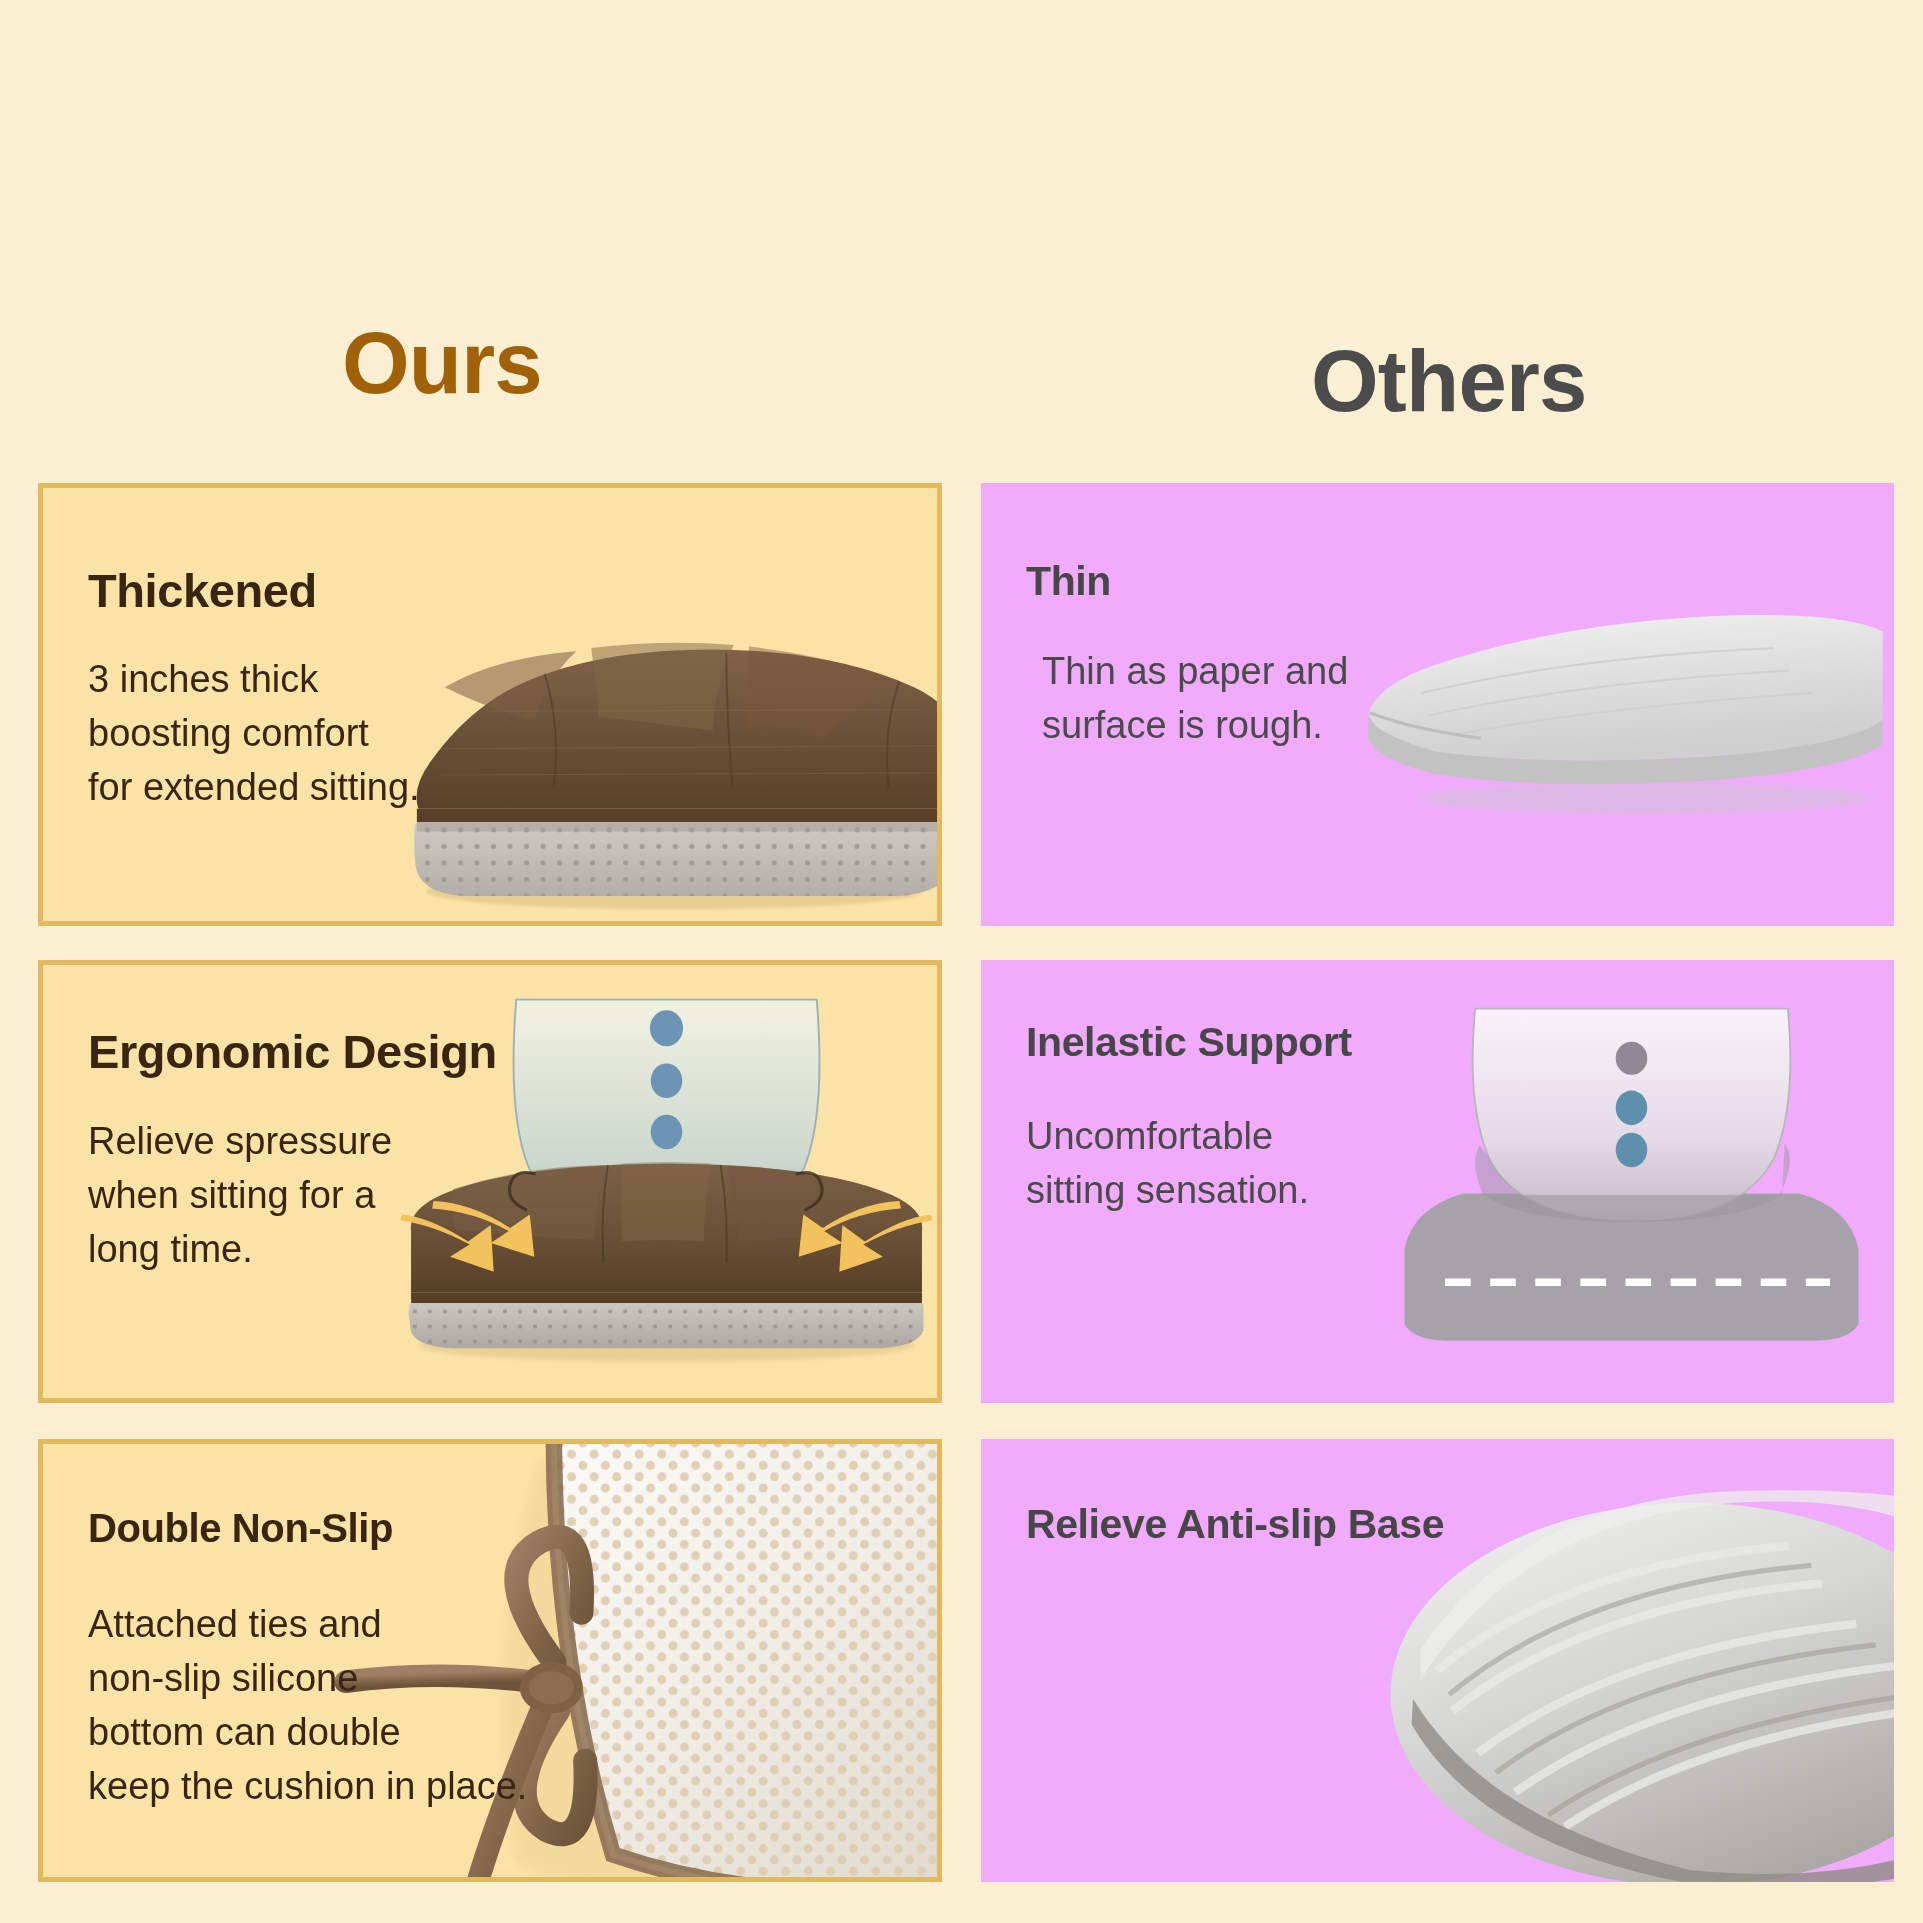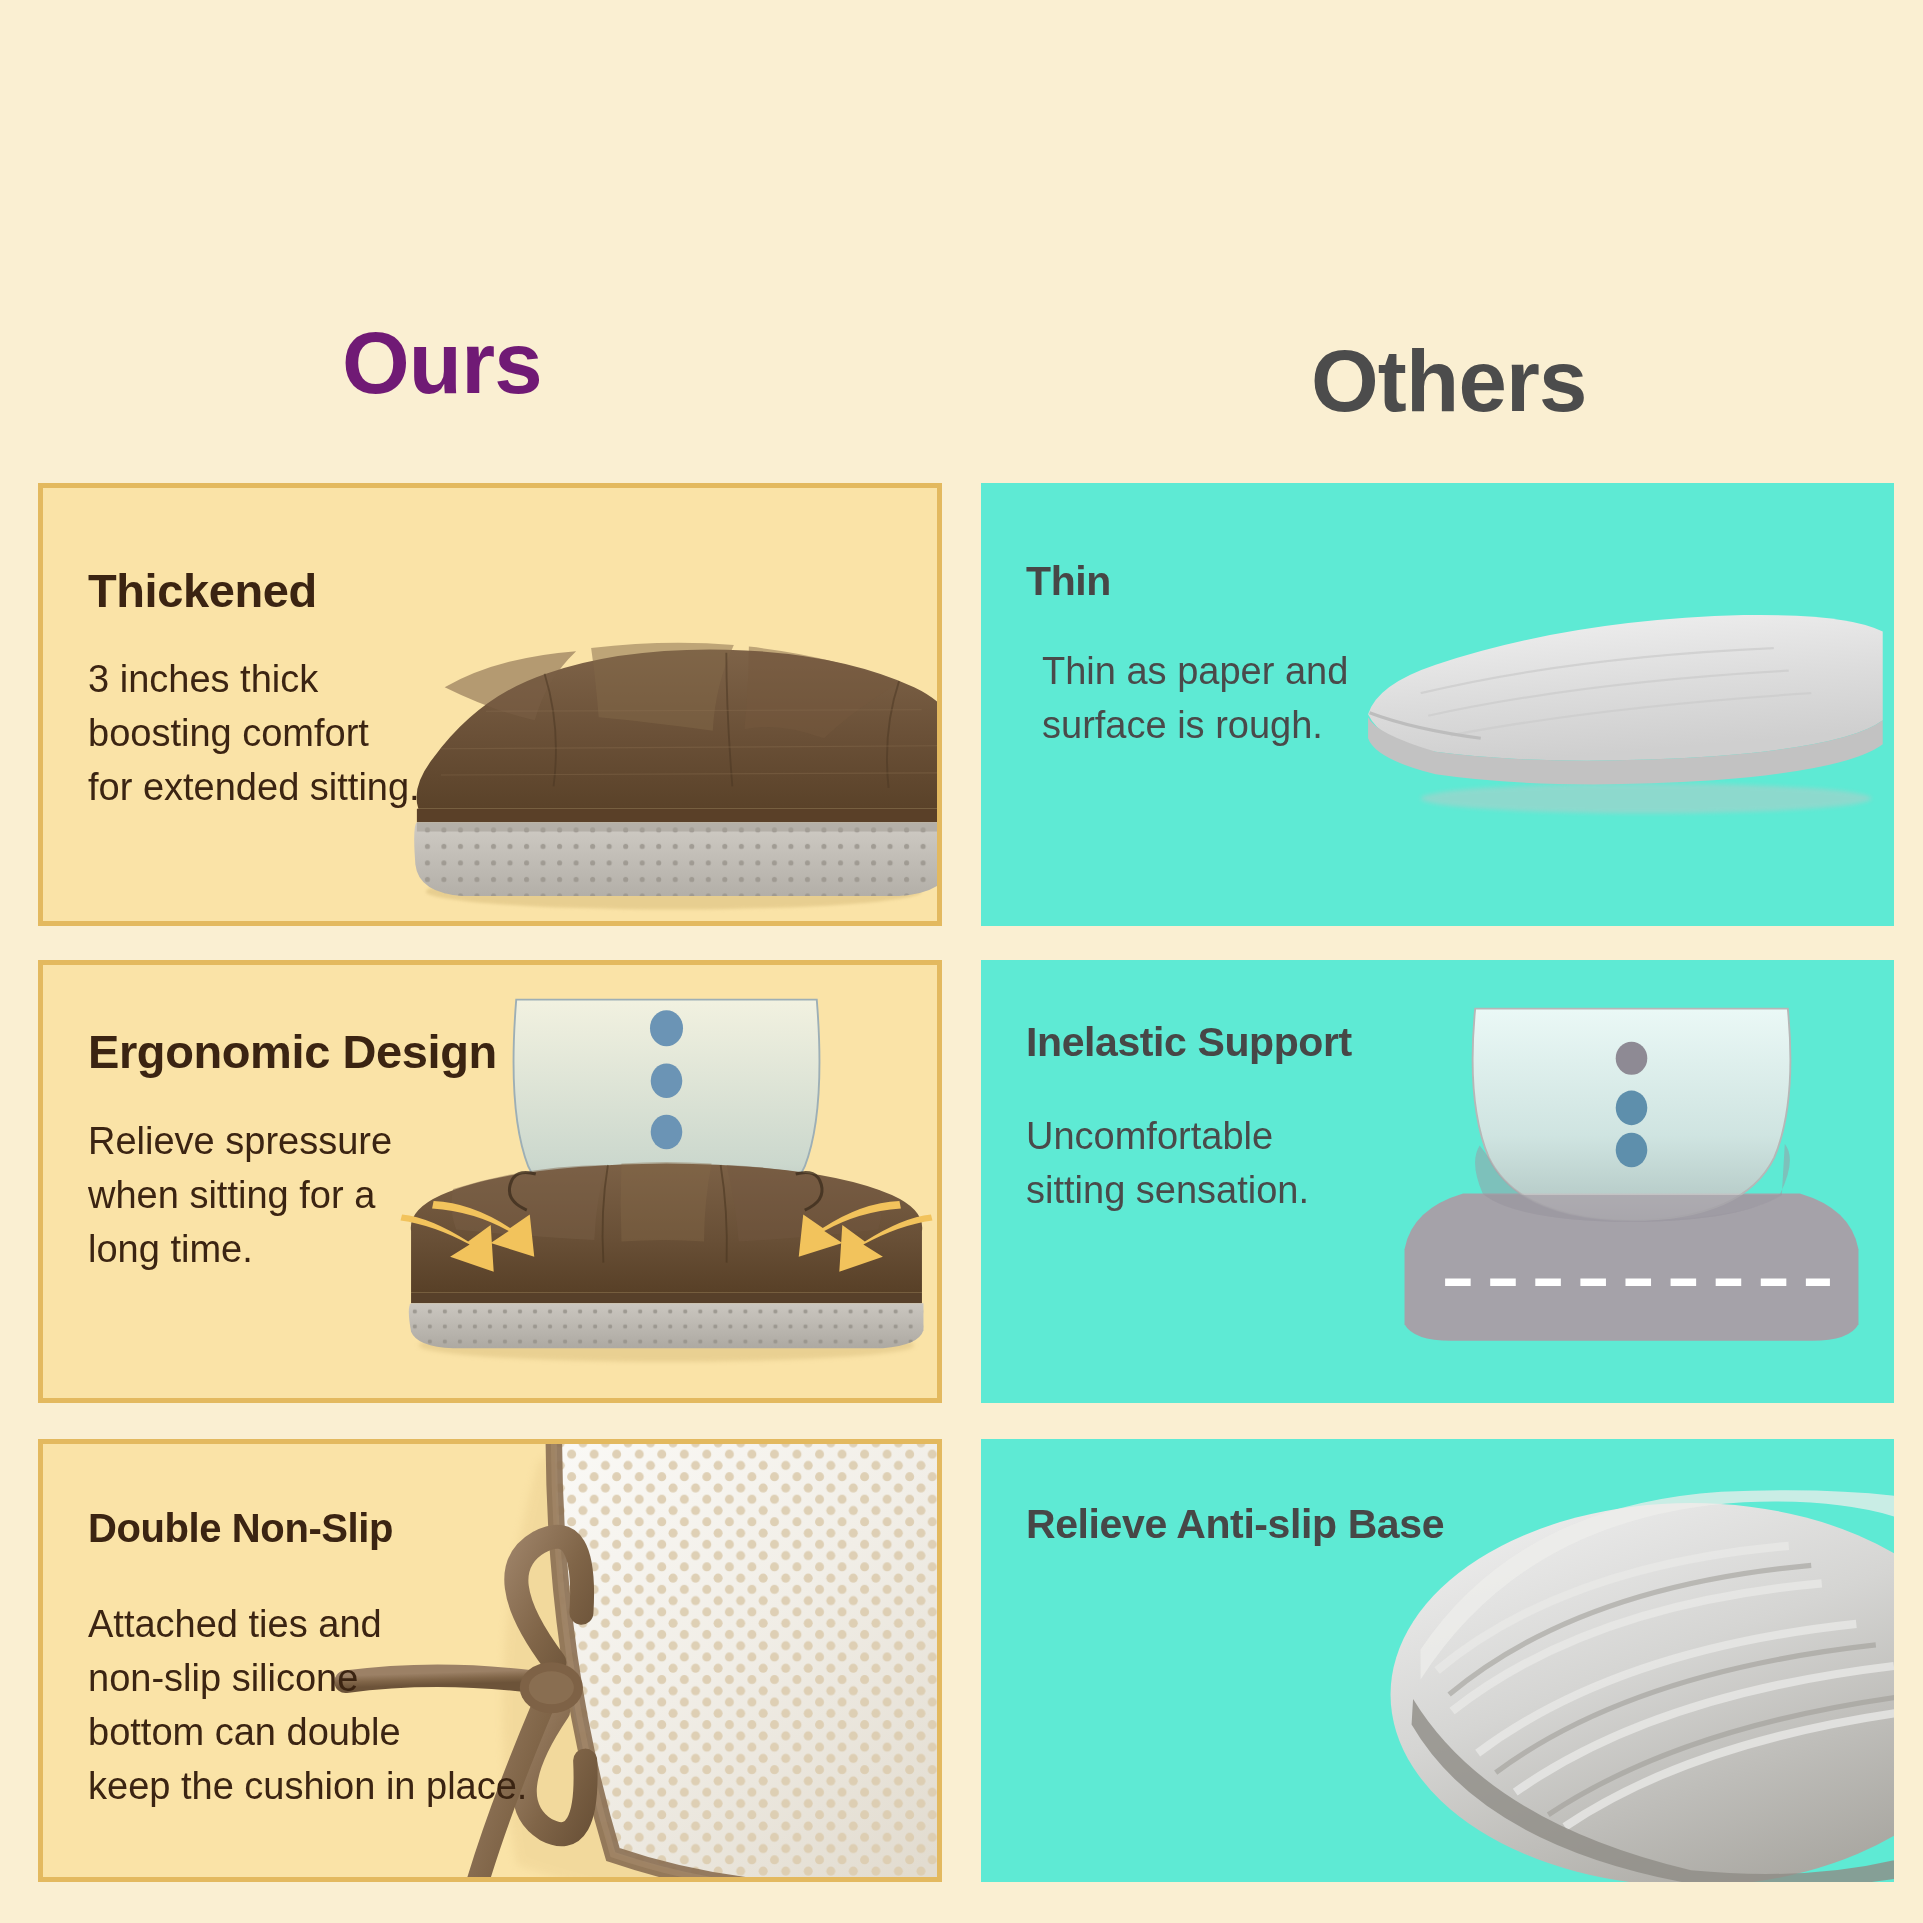--- a/index.html
+++ b/index.html
@@ -21,21 +21,21 @@
     letter-spacing:-1.5px;
     color:#3B2412;
   }
 
   
   .col-head{
     position:absolute;
     font-size:87px;font-weight:bold;line-height:1;
     letter-spacing:-0.8px;
   }
-  .col-head.ours{left:342px;top:319px;color:#701a75;}
+  .col-head.ours{left:342px;top:319px;color:#a16207;}
   .col-head.others{left:1311px;top:337px;color:#4C4C4C;}
 
   
   .grid{position:absolute;left:38px;top:483px;width:1856px;height:1402px;}
   .row{position:absolute;left:0;width:1670px;display:block;border-radius:24px;}
   .row.r1{top:0;height:443px;}
   .row.r2{top:477px;height:443px;}
   .row.r3{top:956px;height:443px;}
 
   .card{
@@ -43,21 +43,21 @@
     box-sizing:border-box;
     overflow:hidden;
   }
   .card.left{
     left:0;width:904px;
     background:#FAE3A7;
     border:5.3px solid #E3B95F;
   }
   .card.right{
     left:943px;width:913px;
-    background:#5eead4;
+    background:#f0abfc;
   }
 
   .card-body{position:relative;width:100%;height:100%;}
 
   .c-title{
     position:absolute;
     font-weight:bold;
     letter-spacing:-0.4px;
     white-space:nowrap;
   }

